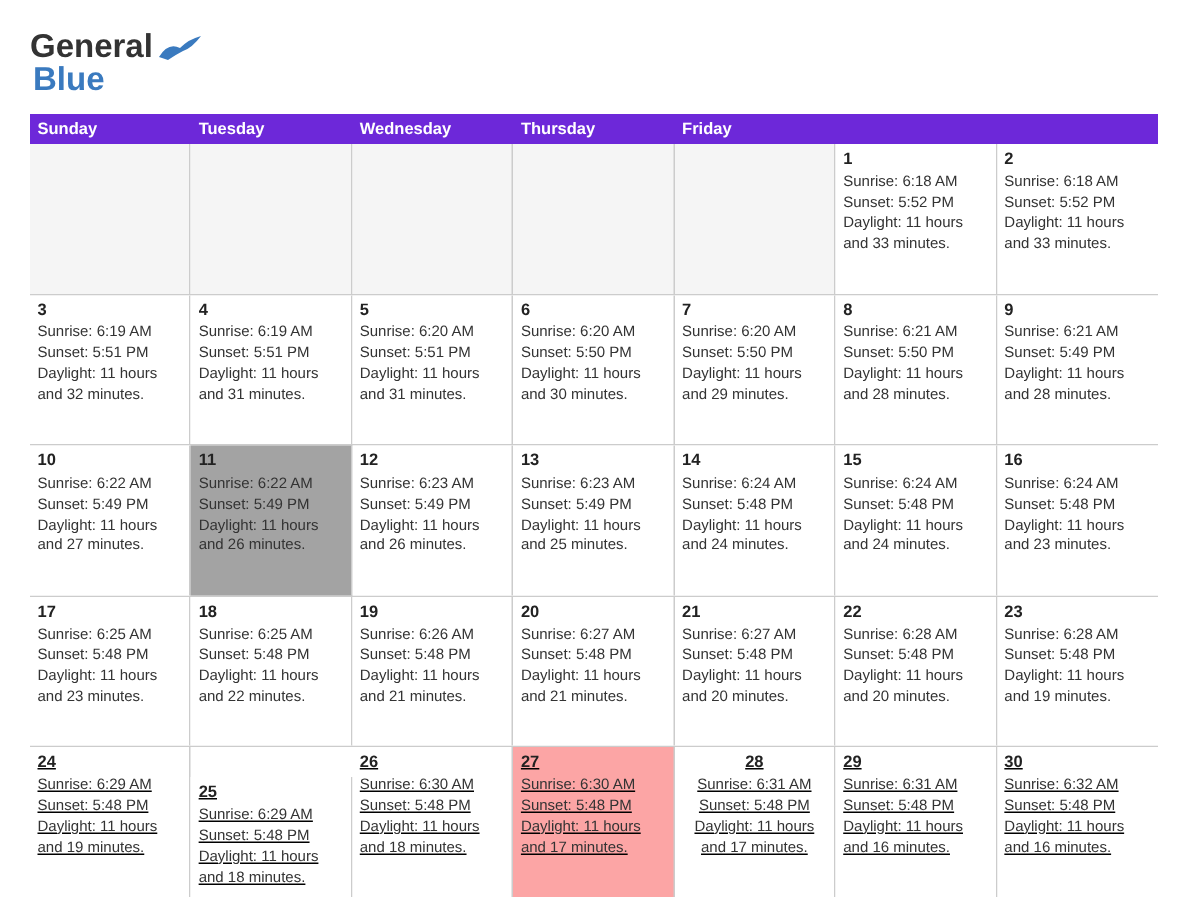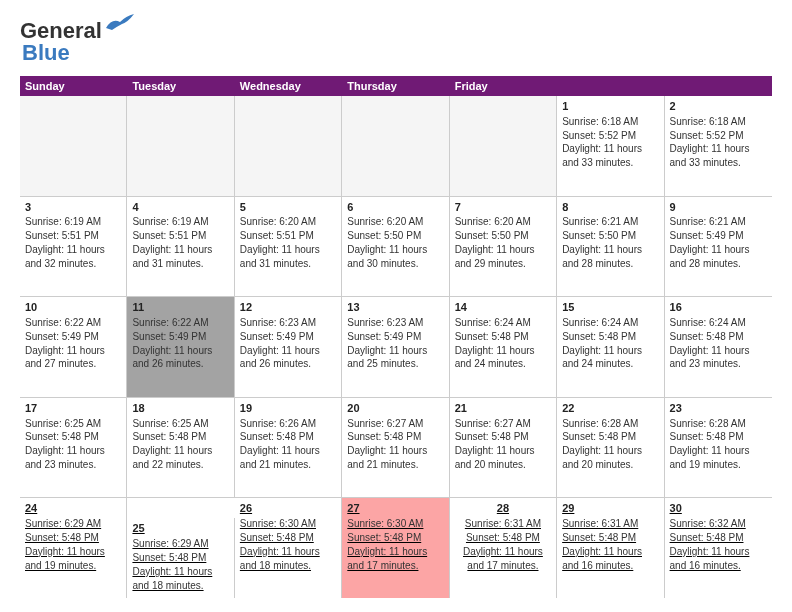--- a/index.html
+++ b/index.html
@@ -42,21 +42,21 @@
       color: #444;
     }
     .calendar {
       flex: 1;
       display: flex;
       flex-direction: column;
     }
     .cal-header {
       display: grid;
       grid-template-columns: repeat(7, 1fr);
-      background: #701a75;
+      background: #6d28d9;
     }
     .cal-header-cell {
       color: #fff;
       font-size: 11px;
       font-weight: bold;
       padding: 4px 5px;
       text-align: left;
     }
     .cal-body {
       display: flex;
@@ -101,21 +101,21 @@
       line-height: 1.38;
     }
   </style>
 </head>
 <body>
 
 <div class="page">
   <div class="header">
 
     <div class="logo">
-      <div style="display:flex;align-items:flex-start;">
+      <div style="display:flex;align-items:flex-end;">
         <span style="font-size:22px;font-weight:bold;color:#333;">General</span>
         <svg width="30" height="22" viewBox="0 0 30 22" style="margin-left:2px;margin-top:-6px;">
           <path d="M2 16 Q8 6 16 10 Q22 4 30 2 Q24 10 18 12 Q14 14 8 18 Z" fill="#3a7abf"></path>
         </svg>
       </div>
       <div style="display:flex;align-items:center;margin-top:-4px;margin-left:2px;">
         <span style="font-size:22px;font-weight:bold;color:#3a7abf;">Blue</span>
       </div>
     </div>
 

